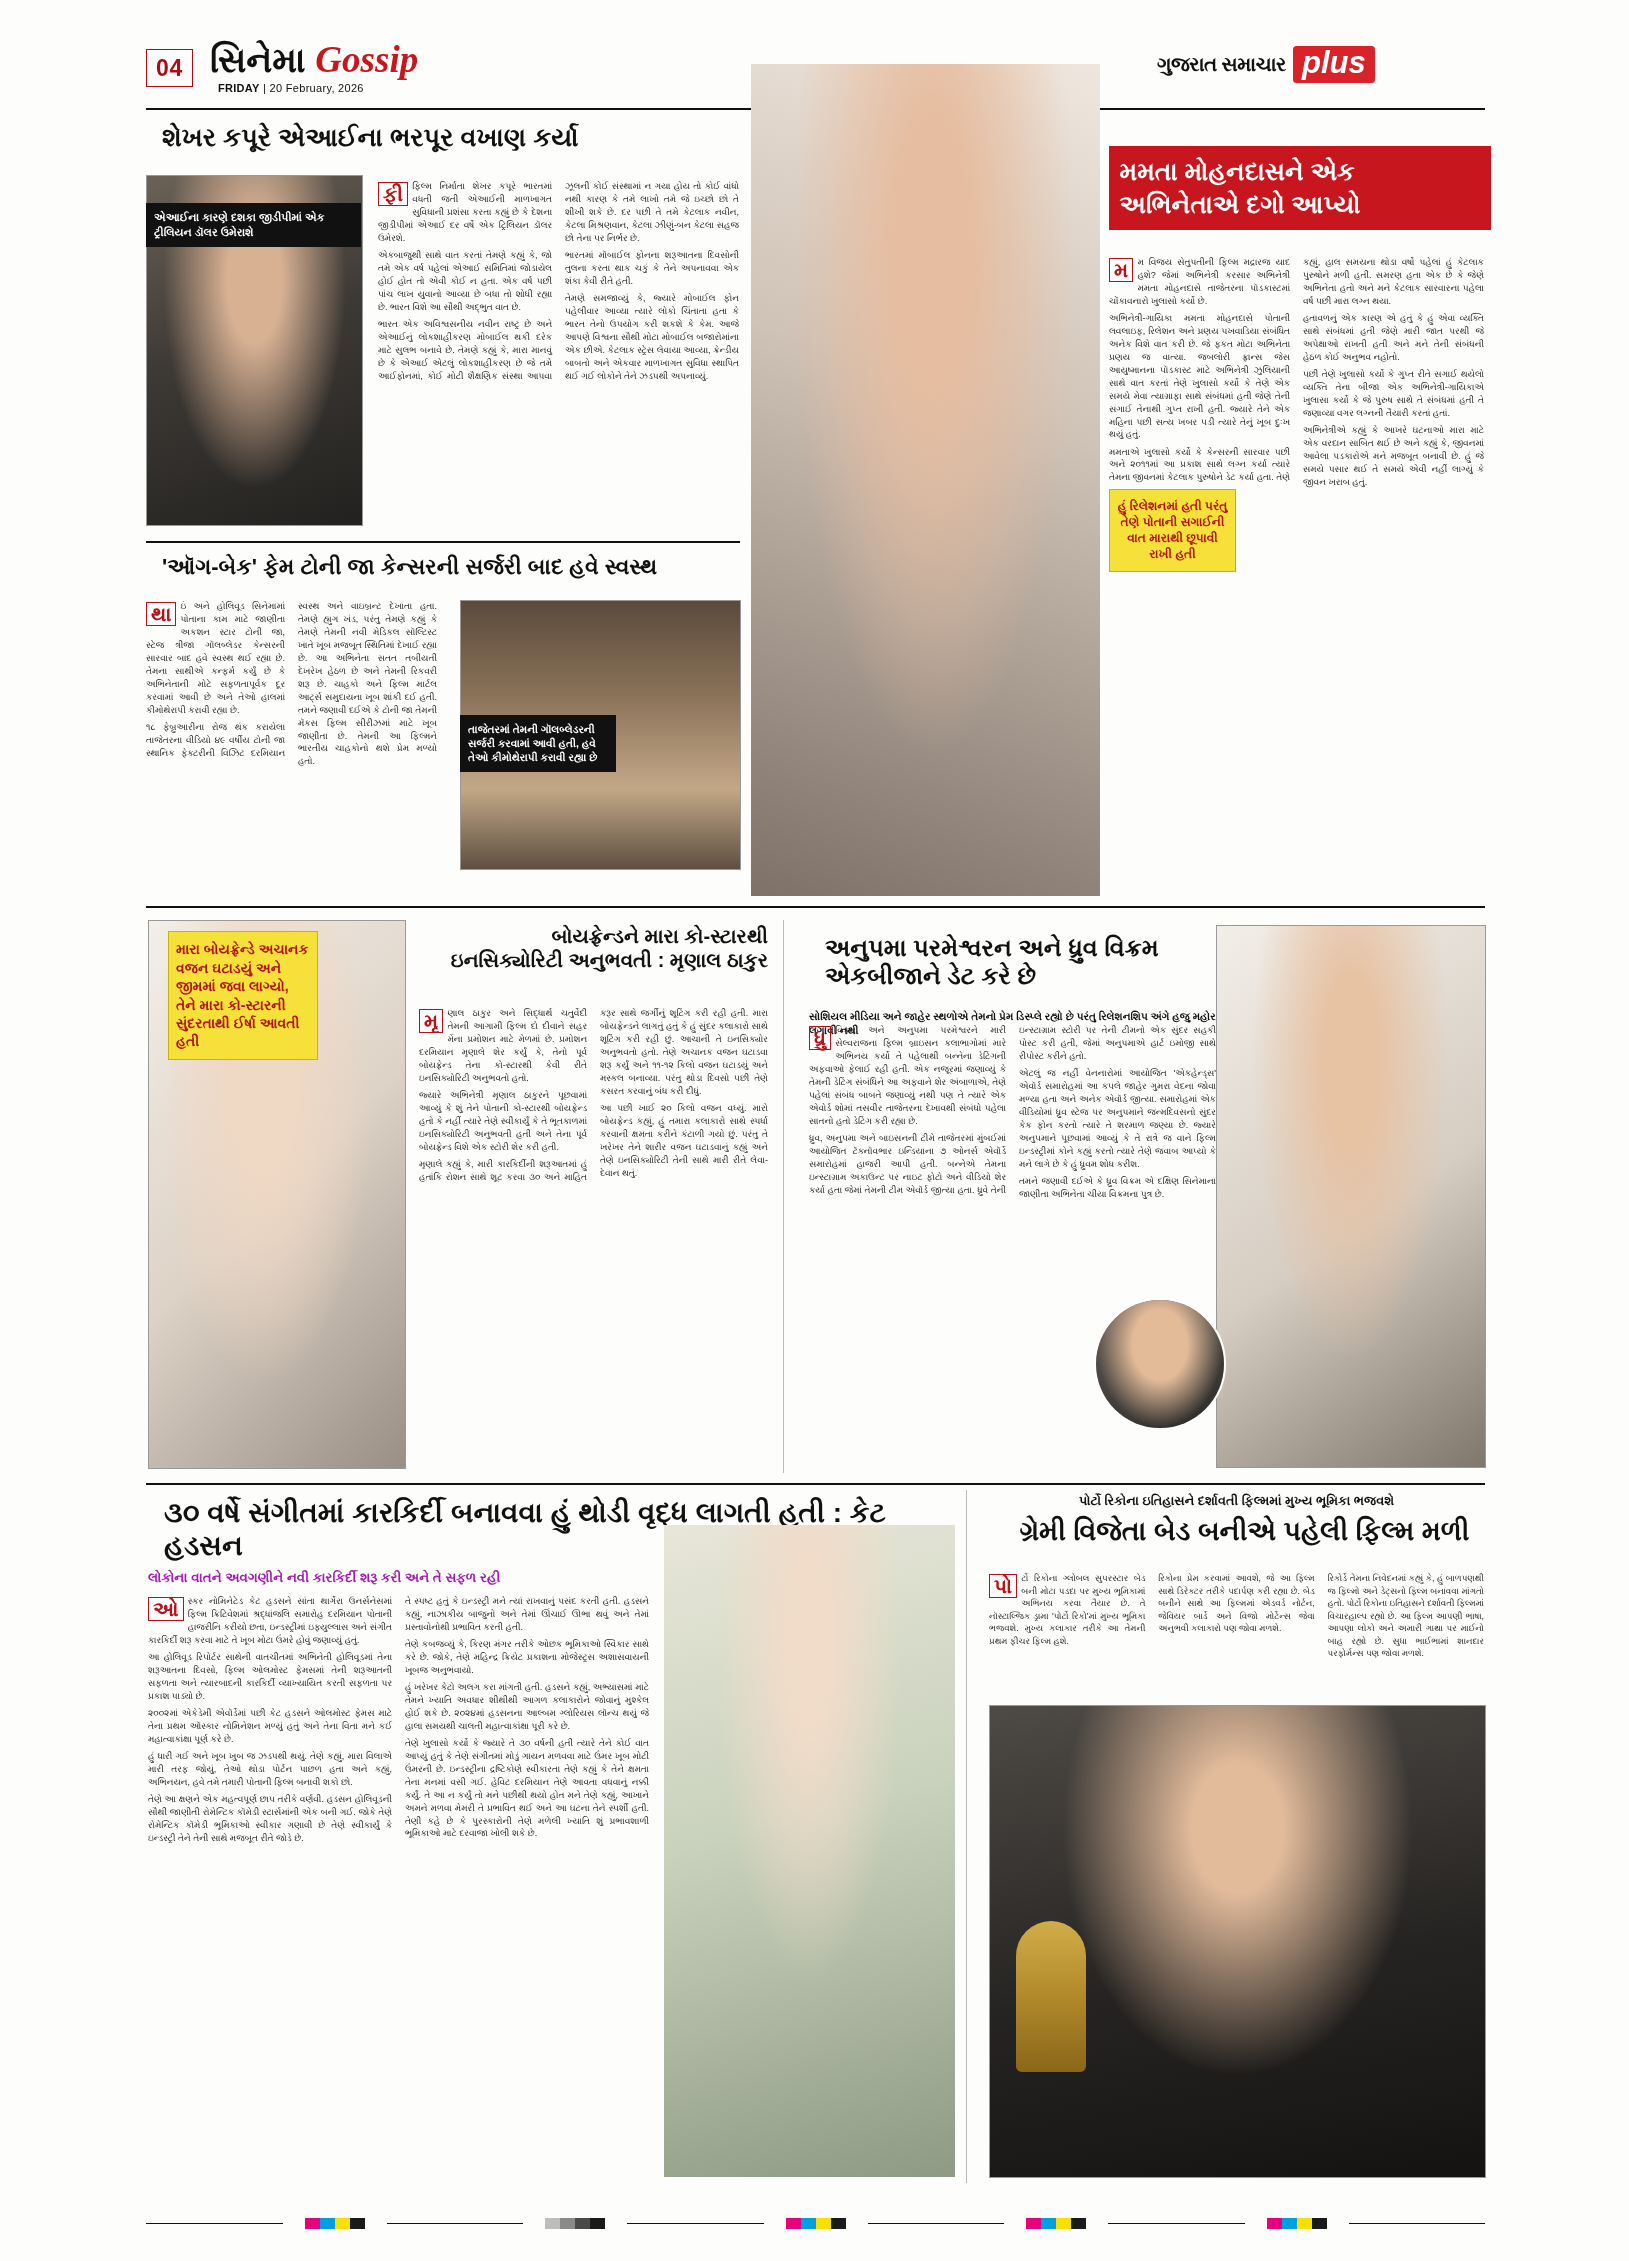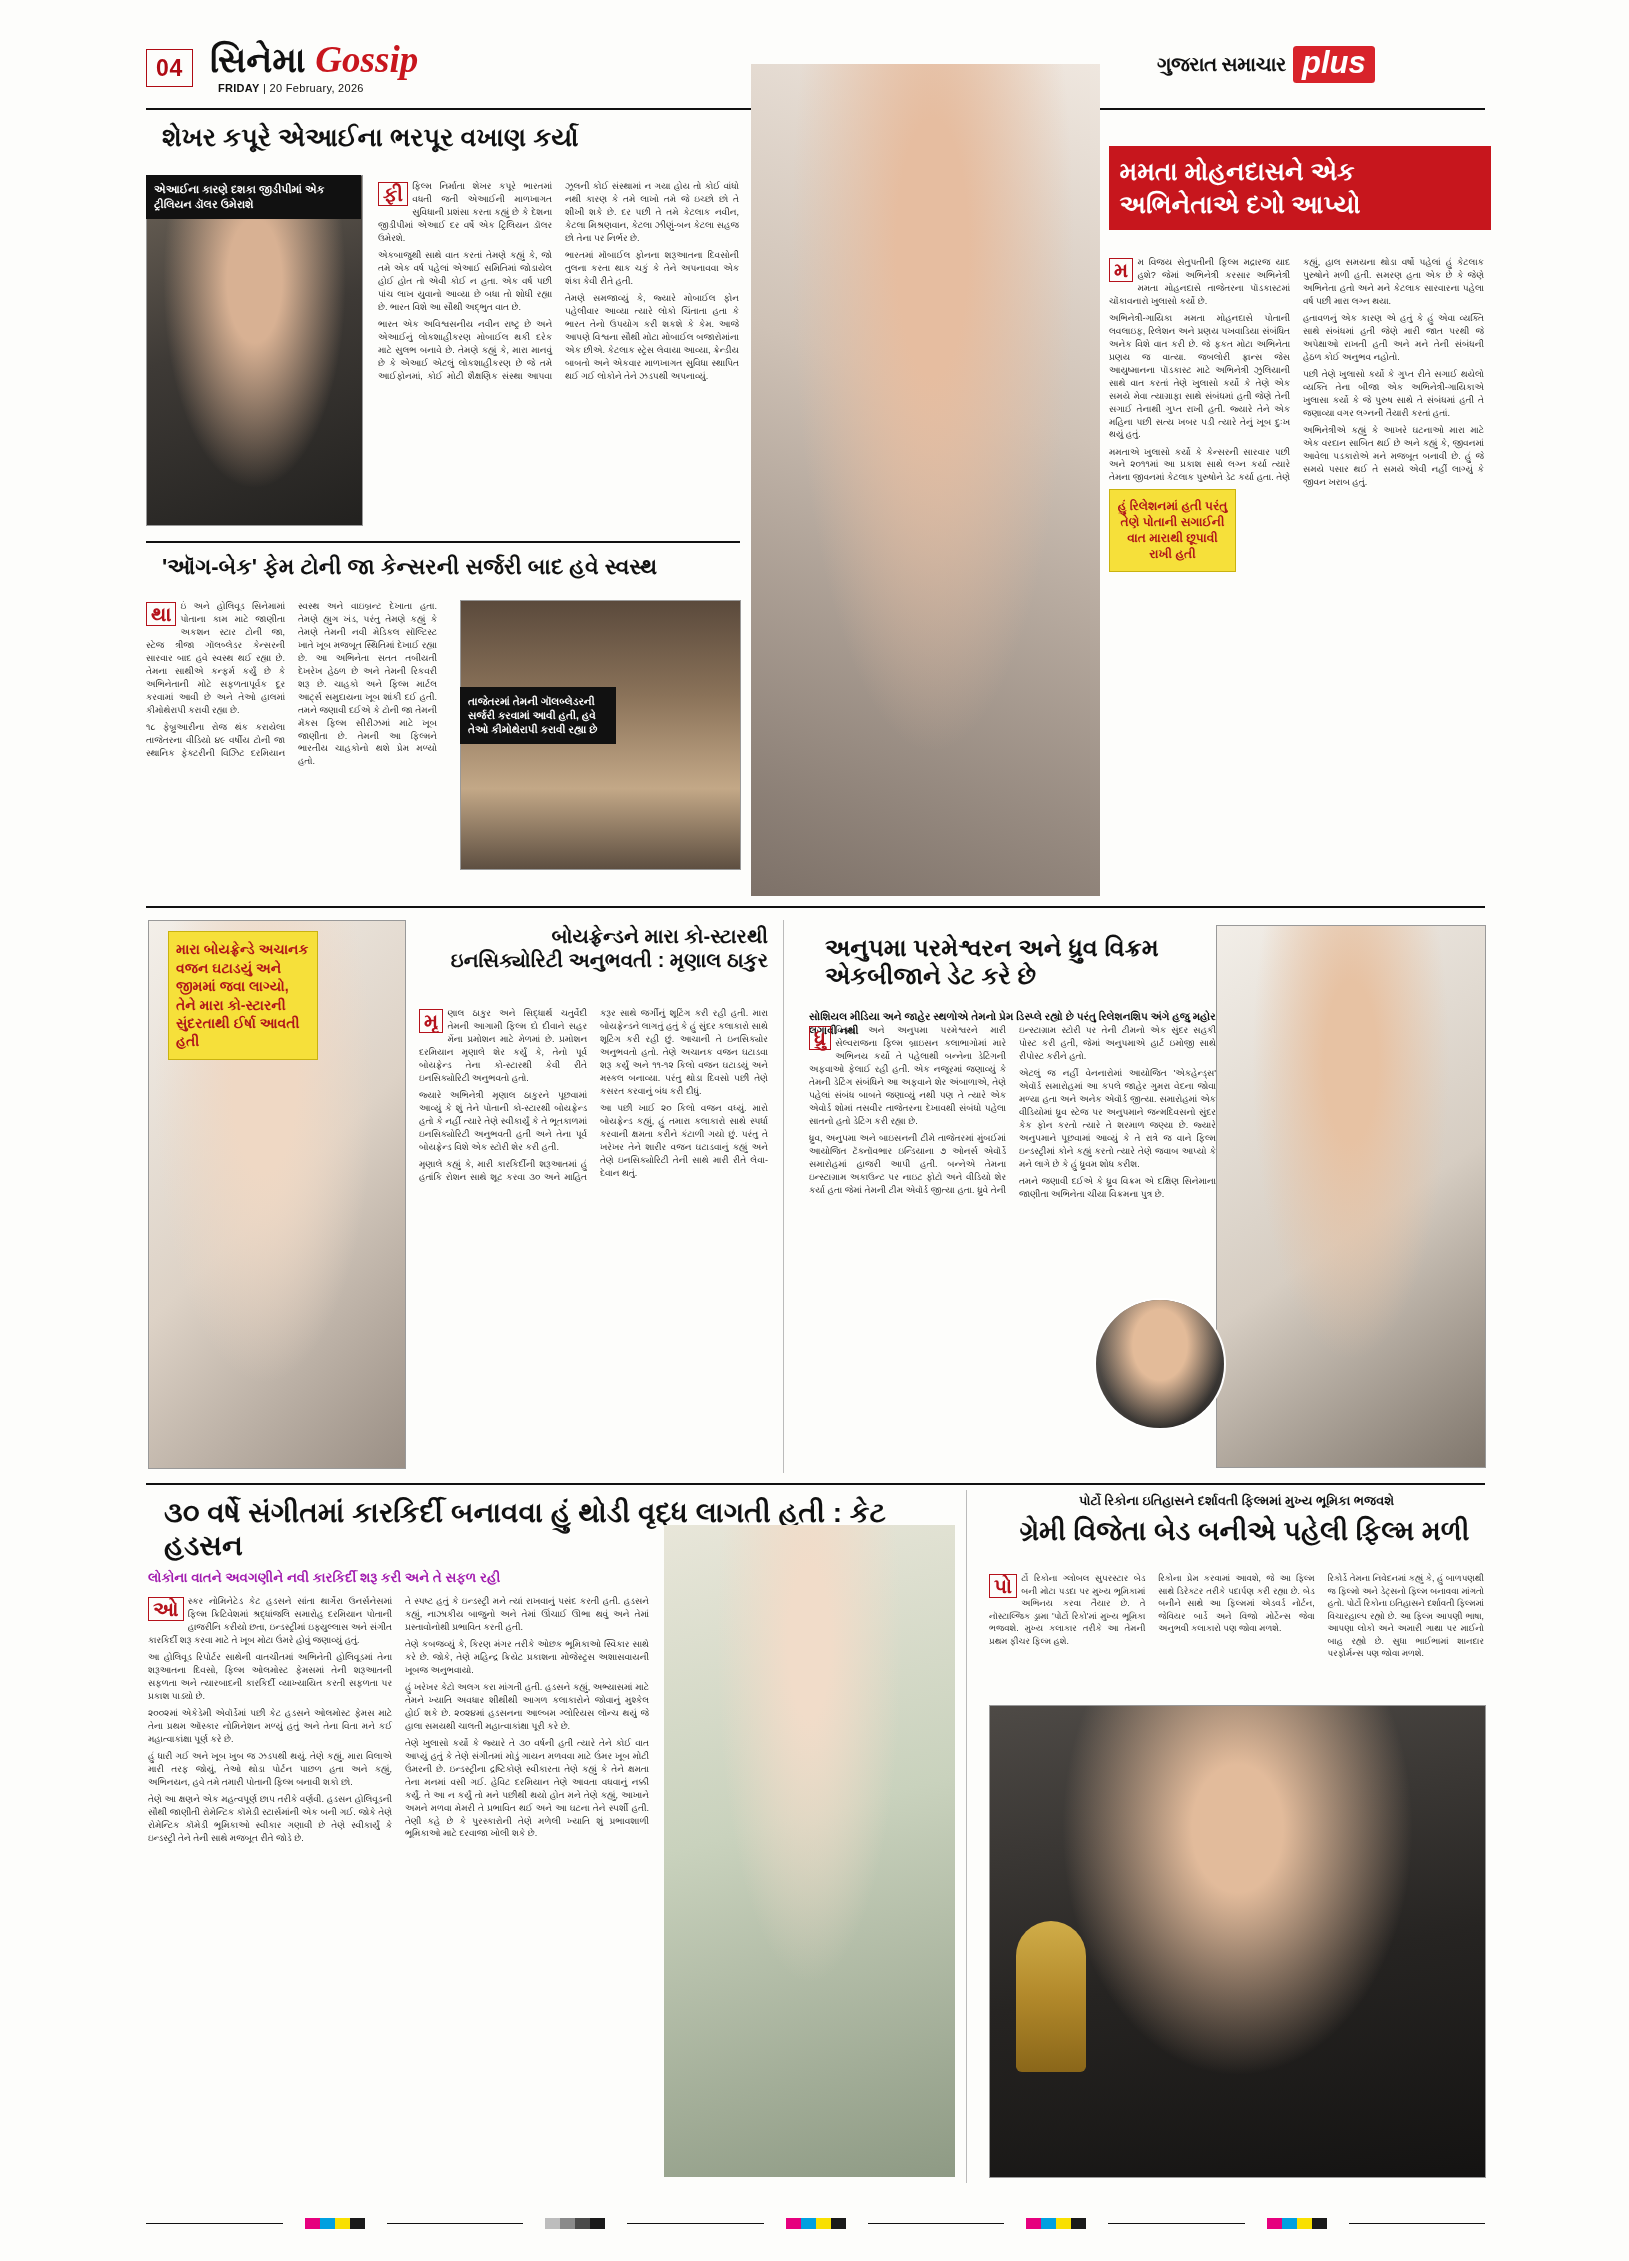--- a/index.html
+++ b/index.html
@@ -137,20 +137,21 @@
     background: #cfcfcf;
   }
   .caption-dark {
     position: absolute;
     background: #111;
     color: #fff;
     font-size: 11px;
     line-height: 1.35;
     padding: 7px 8.1px;
     font-weight: bold;
+    margin-top: 28px;
   }
 
   
   .ph { width:100%; height:100%; position:relative; }
   .ph.portrait-male  { background:
       radial-gradient(ellipse at 50% 30%, #d8b193 0 18%, rgba(216,177,147,0) 60%),
       linear-gradient(160deg,#6b6257 0%,#3e3a36 45%,#22211f 100%); }
   .ph.portrait-female{ background:
       radial-gradient(ellipse at 52% 22%, #e6bda0 0 14%, rgba(230,189,160,0) 55%),
       linear-gradient(200deg,#efe7df 0%,#cfc2b6 40%,#7d7168 100%); }

